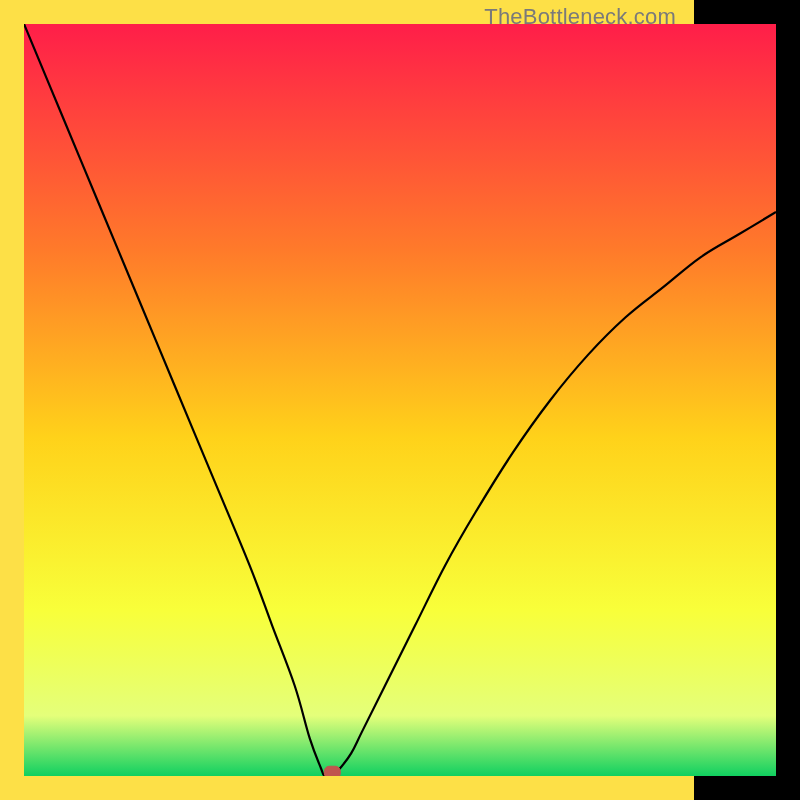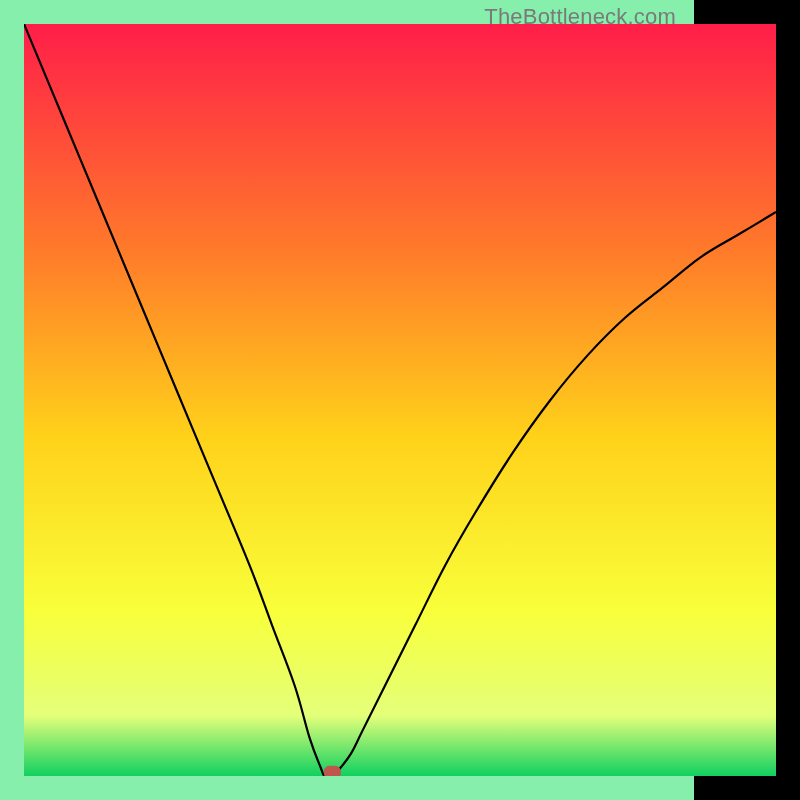--- a/index.html
+++ b/index.html
@@ -7,21 +7,21 @@
     padding: 0;
     width: 800px;
     height: 800px;
     overflow: hidden;
     font-family: Arial, Helvetica, sans-serif;
     background: #000;
   }
   .outer {
     width: 694px;
     height: 800px;
-    background: #86efac;
+    background: #fde047;
     position: relative;
   }
   .watermark {
     position: absolute;
     top: 4px;
     right: 18px;
     color: #7a7a7a;
     font-size: 22px;
     font-weight: 500;
     letter-spacing: 0.2px;

